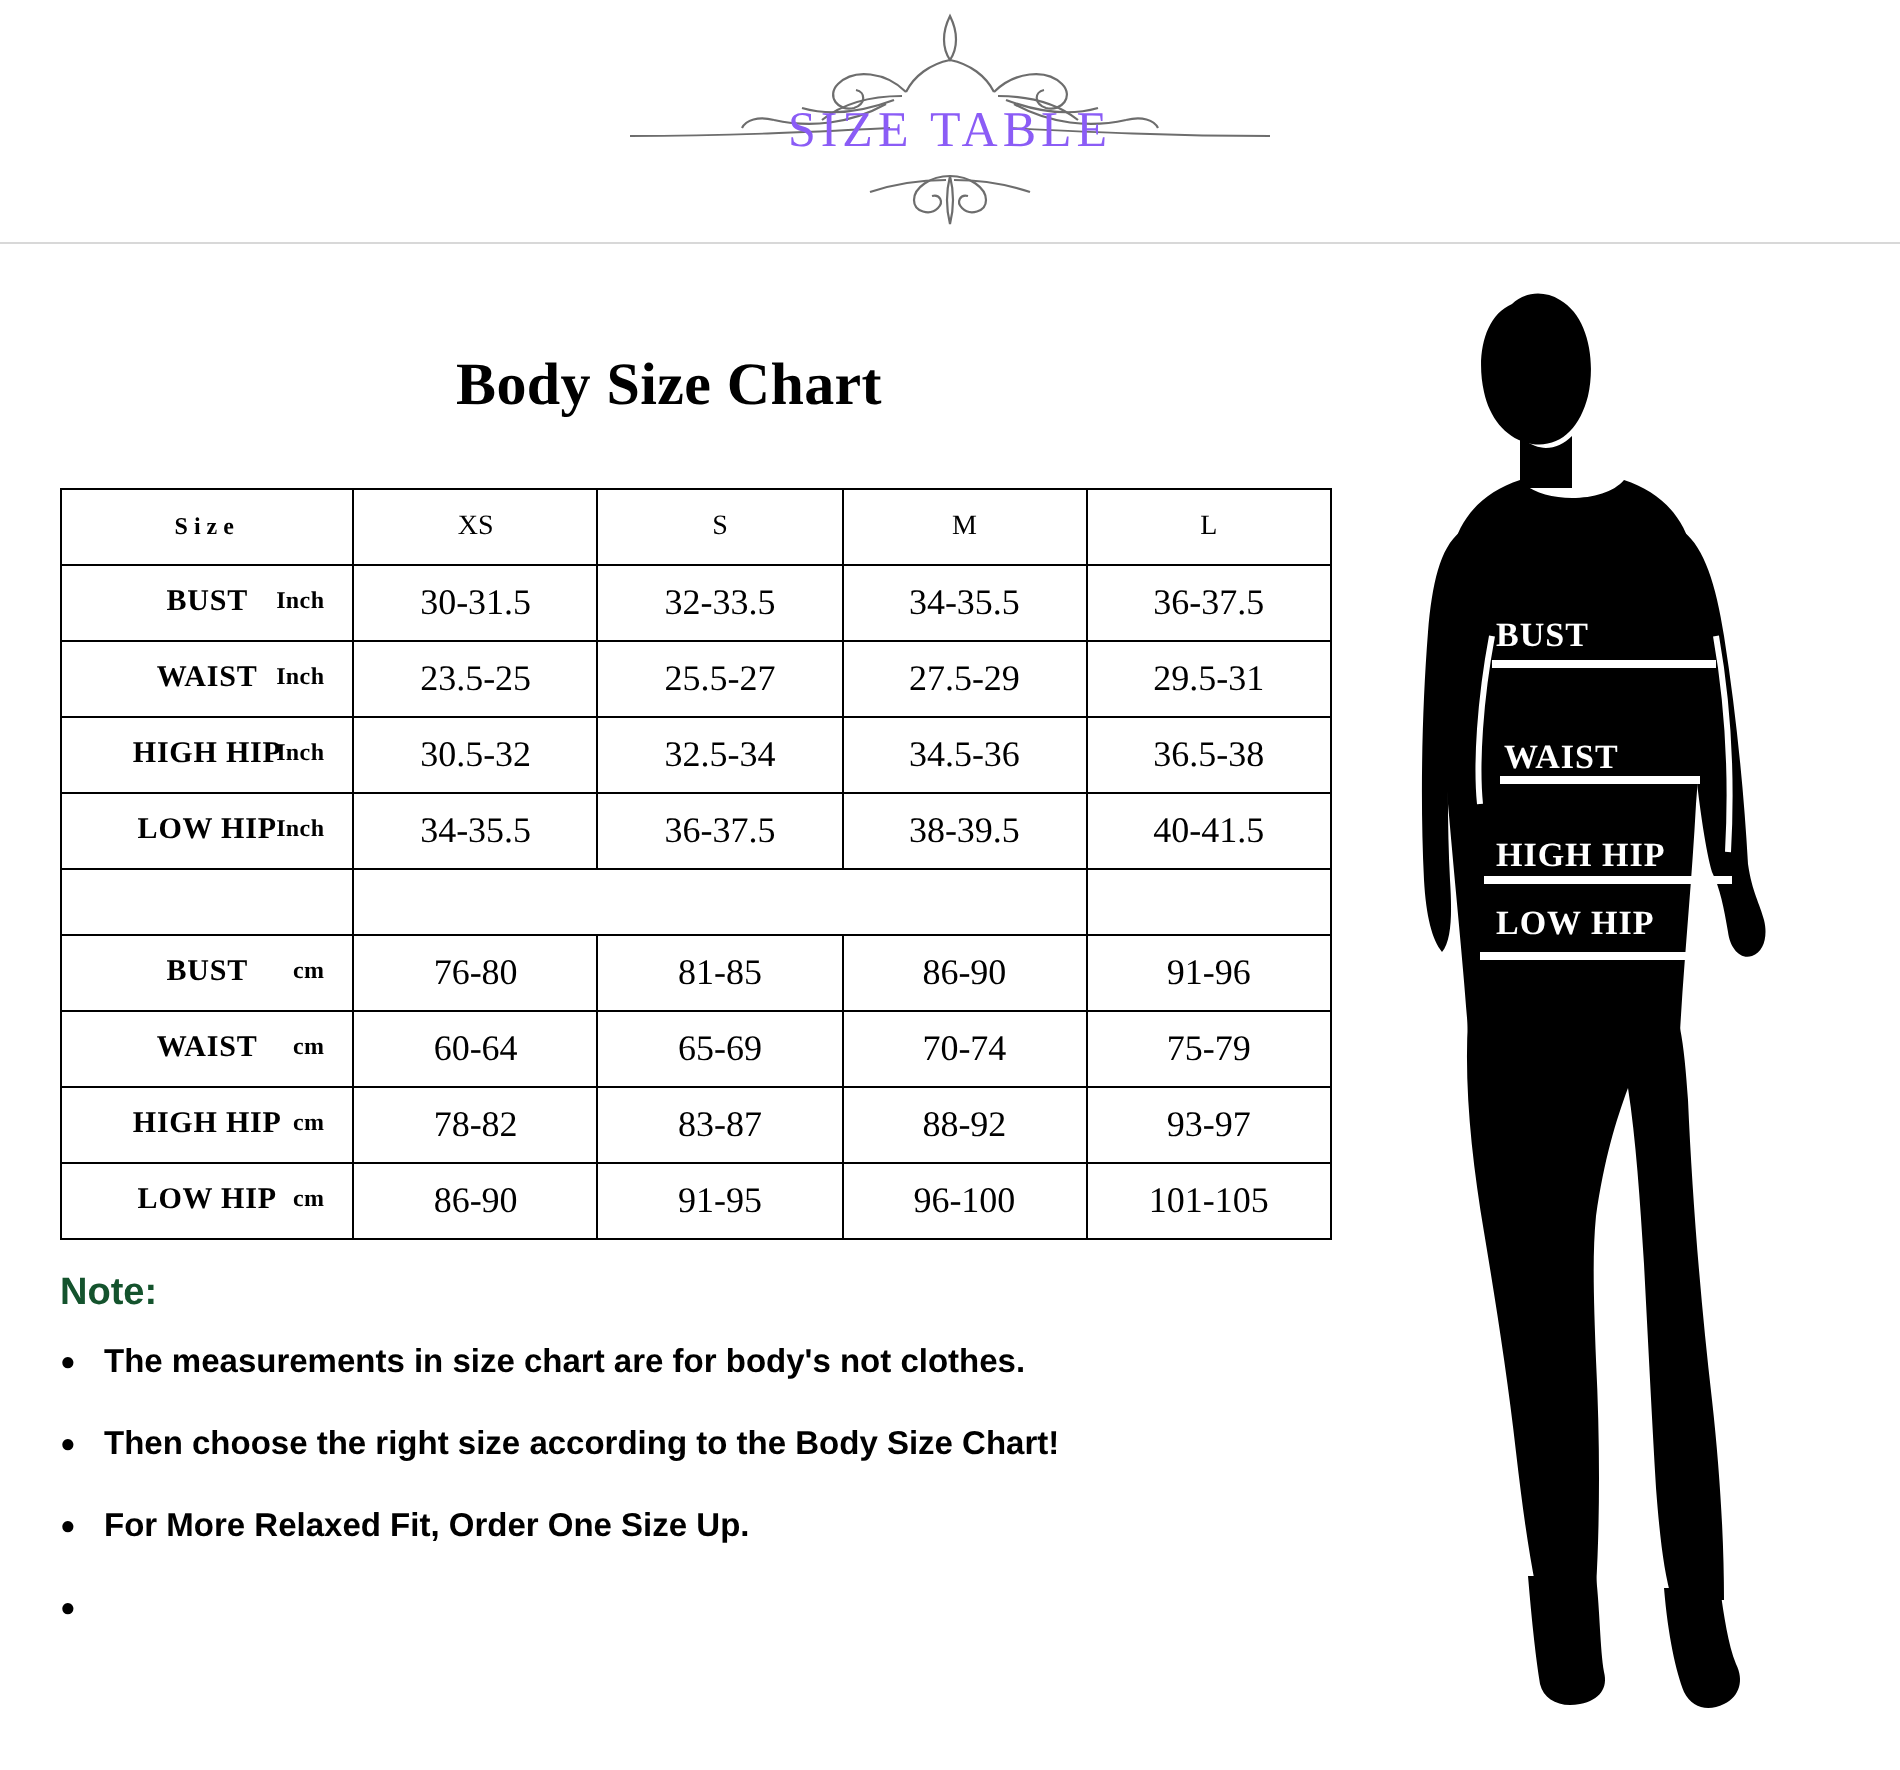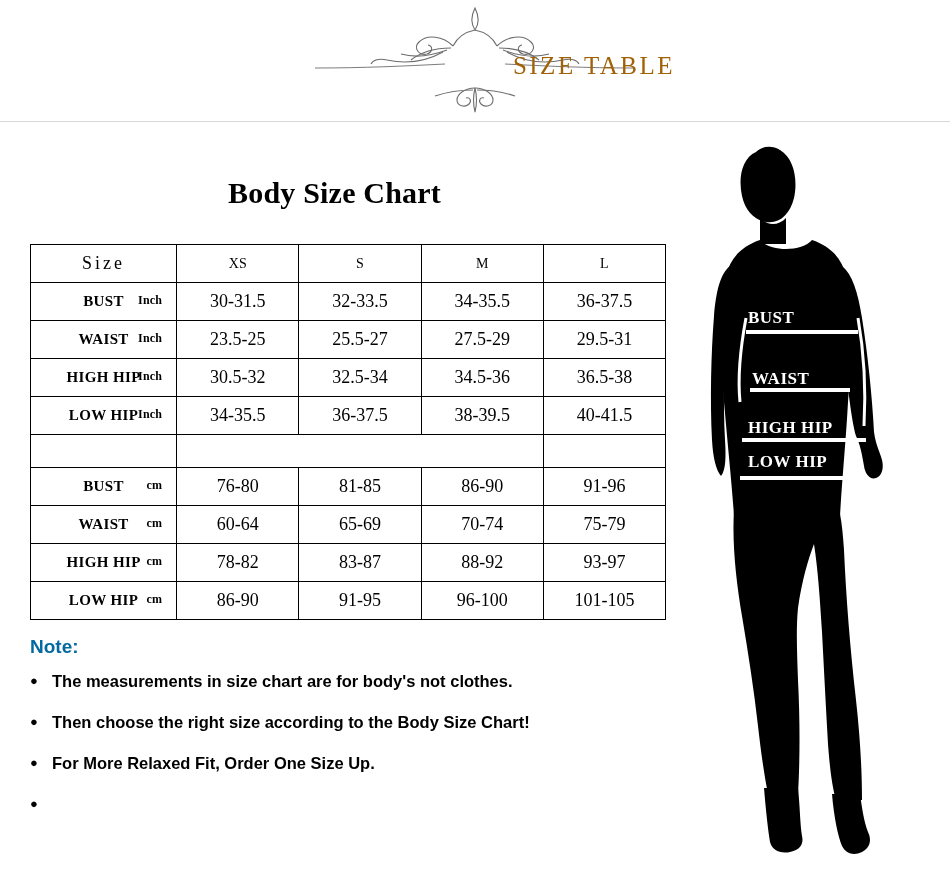--- a/index.html
+++ b/index.html
@@ -32,25 +32,25 @@
     transform: translateX(-50%);
     width: 400px;
     height: 112px;
     text-align: center;
   }
   .size-table-title {
     position: absolute;
     left: 0;
     top: 48px;
     width: 400px;
-    text-align: right;
+    text-align: center;
     font-family: "Liberation Serif", serif;
     font-size: 25px;
     letter-spacing: 2.5px;
-    color: #a16207;
+    color: #8b5cf6;
     font-weight: 400;
   }
   .flourish-svg {
     position: absolute;
     left: 0;
     top: 0;
   }
   .header-rule {
     position: absolute;
     left: 0;
@@ -87,23 +87,23 @@
     text-align: center;
     vertical-align: middle;
     font-family: "Liberation Serif", serif;
   }
   .col-label { width: 146px; }
   .col-val   { width: 122px; }
 
   .hdr-size {
     text-align: left;
     padding-left: 16px;
-    font-size: 18px;
+    font-size: 12px;
     letter-spacing: 3px;
-    font-weight: 400;
+    font-weight: 700;
   }
   .hdr-val {
     font-size: 14px;
     font-weight: 400;
   }
   .row-label {
     text-align: left;
     padding-left: 9px;
     font-size: 15px;
     font-weight: 600;
@@ -131,21 +131,21 @@
   .spacer-row td.mid {
     border-left: none;
     border-right: none;
   }
 
   
   .note-head {
     position: absolute;
     left: 30px;
     top: 636px;
-    color: #0369a1;
+    color: #14532d;
     font-size: 19px;
     font-weight: 700;
     font-family: "Liberation Sans", sans-serif;
   }
   .note-list {
     position: absolute;
     left: 30px;
     top: 672px;
     width: 660px;
   }

